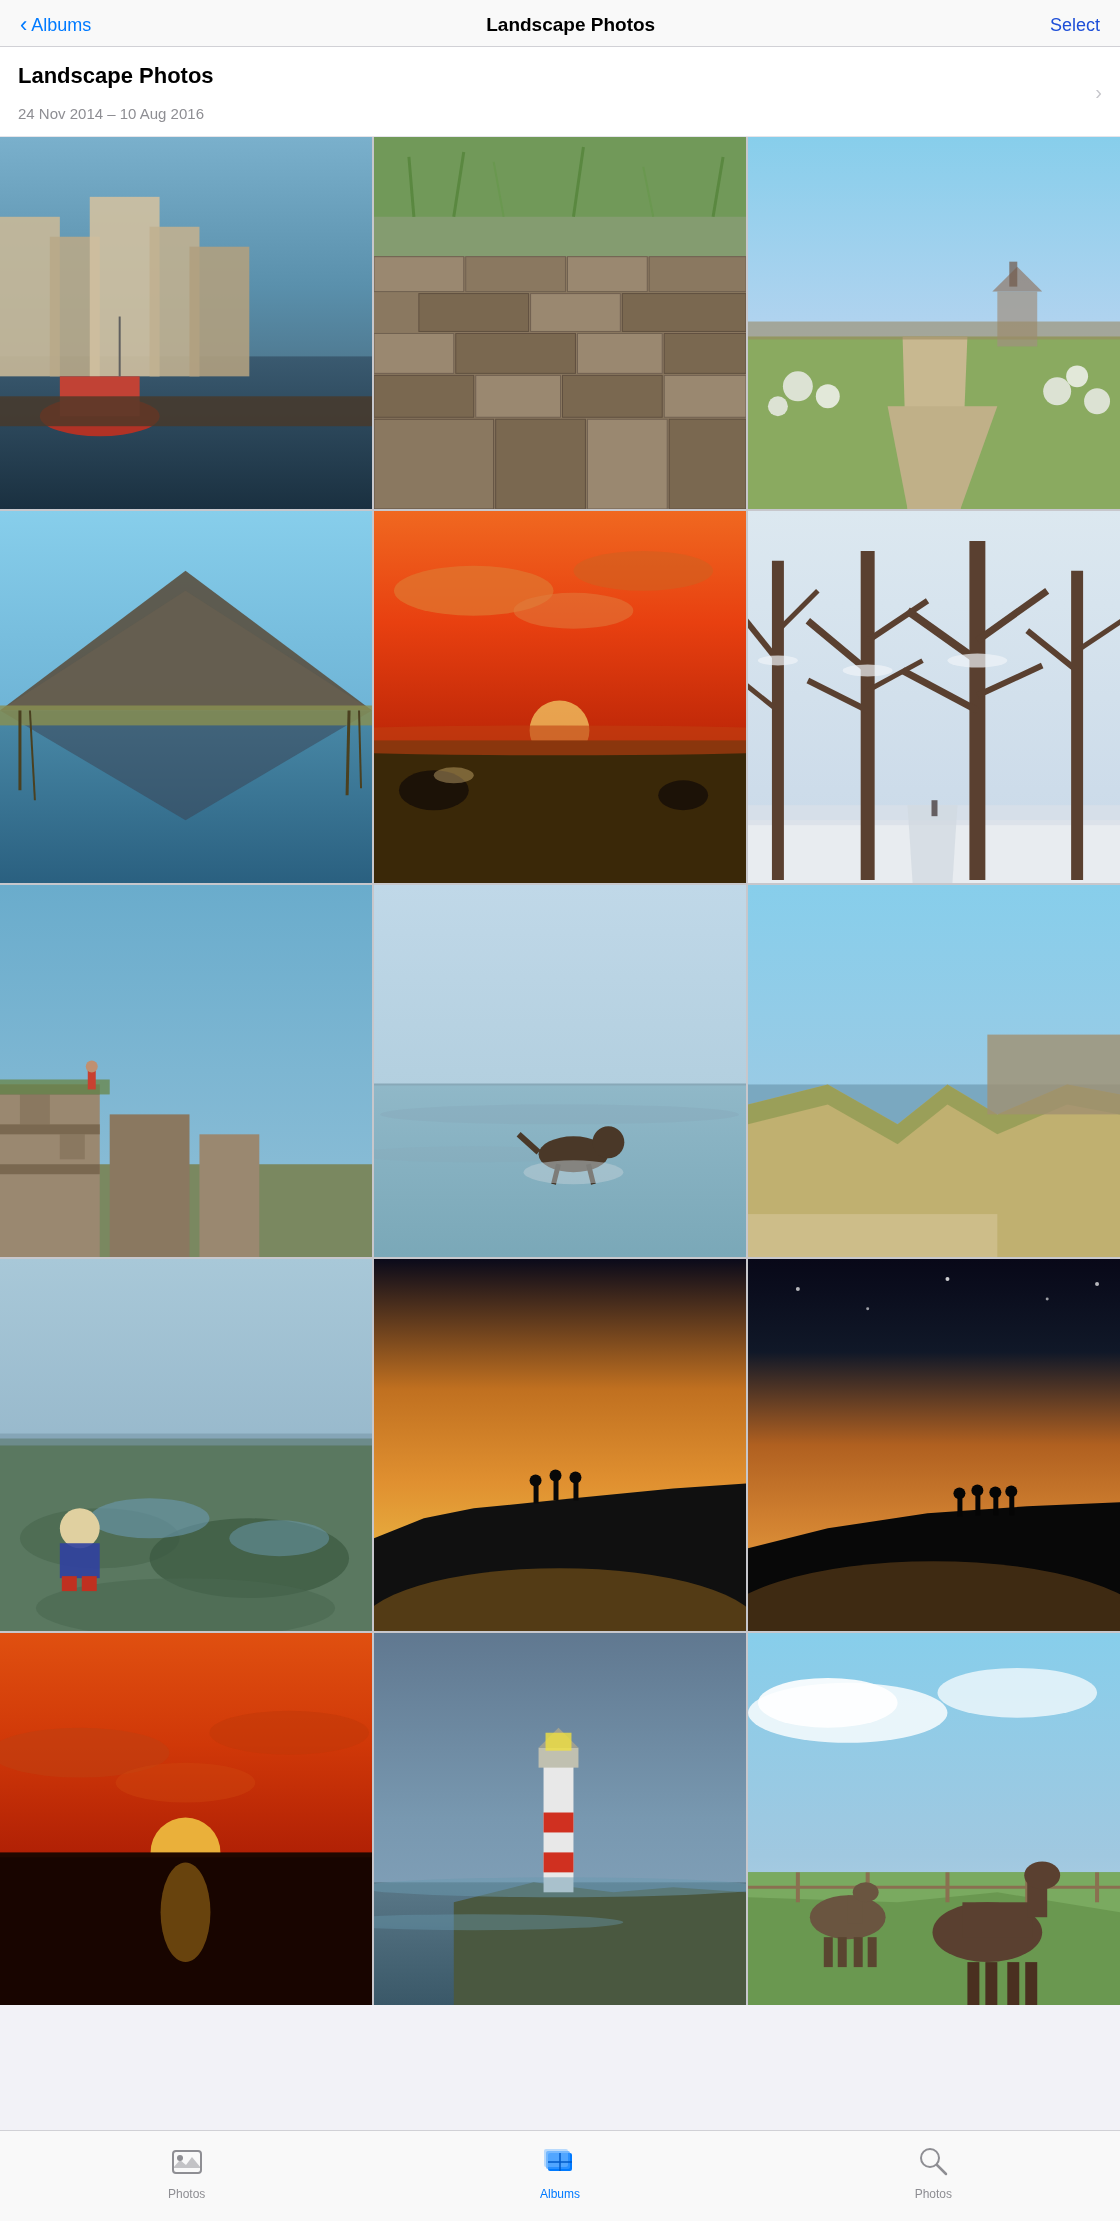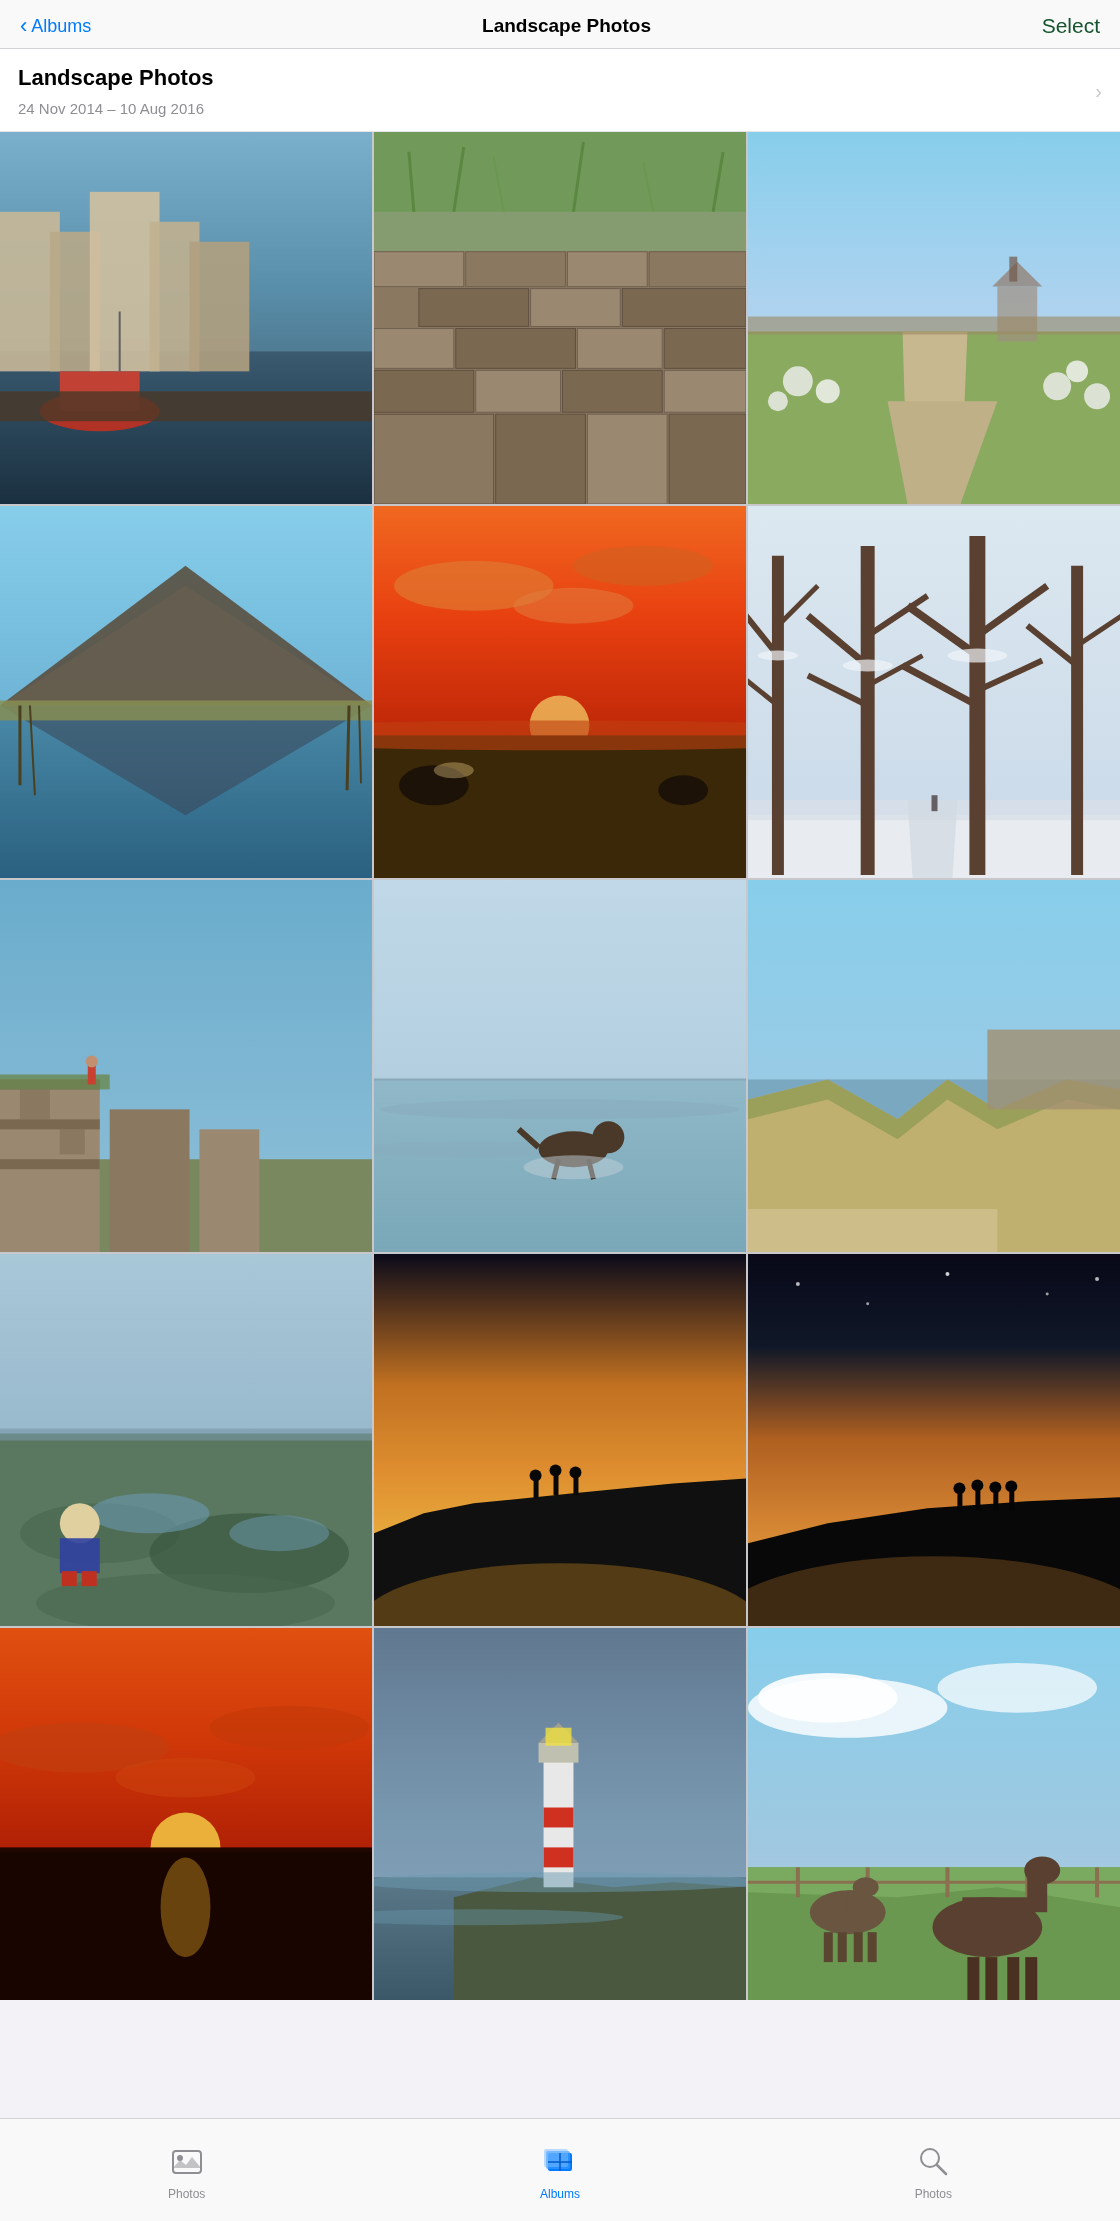--- a/index.html
+++ b/index.html
@@ -41,22 +41,22 @@
       line-height: 1;
     }
 
     .nav-title {
       font-size: 19px;
       font-weight: 600;
       color: #000;
     }
 
     .nav-select {
-      color: #14532d;
-      font-size: 21px;
+      color: #1d4ed8;
+      font-size: 18px;
       cursor: pointer;
     }
 
     
     .album-header {
       background: #fff;
       padding: 16px 18px 14px;
       display: flex;
       align-items: center;
       justify-content: space-between;
@@ -65,21 +65,21 @@
 
     .album-header-info .album-title {
       font-size: 22px;
       font-weight: 700;
       color: #000;
     }
 
     .album-header-info .album-date {
       font-size: 15px;
       color: #8e8e93;
-      margin-top: 9px;
+      margin-top: 16px;
     }
 
     .album-header-chevron {
       color: #c7c7cc;
       font-size: 20px;
     }
 
     
     .photo-grid {
       display: grid;
@@ -106,21 +106,21 @@
     .tab-bar {
       position: fixed;
       bottom: 0;
       left: 0;
       width: 1120px;
       background: rgba(249,249,249,0.95);
       border-top: 1px solid #d1d1d6;
       display: flex;
       align-items: center;
       justify-content: space-around;
-      padding: 20px 0 20px;
+      padding: 8px 0 20px;
       z-index: 200;
     }
 
     .tab-item {
       display: flex;
       flex-direction: column;
       align-items: center;
       cursor: pointer;
       flex: 1;
       gap: 4px;

